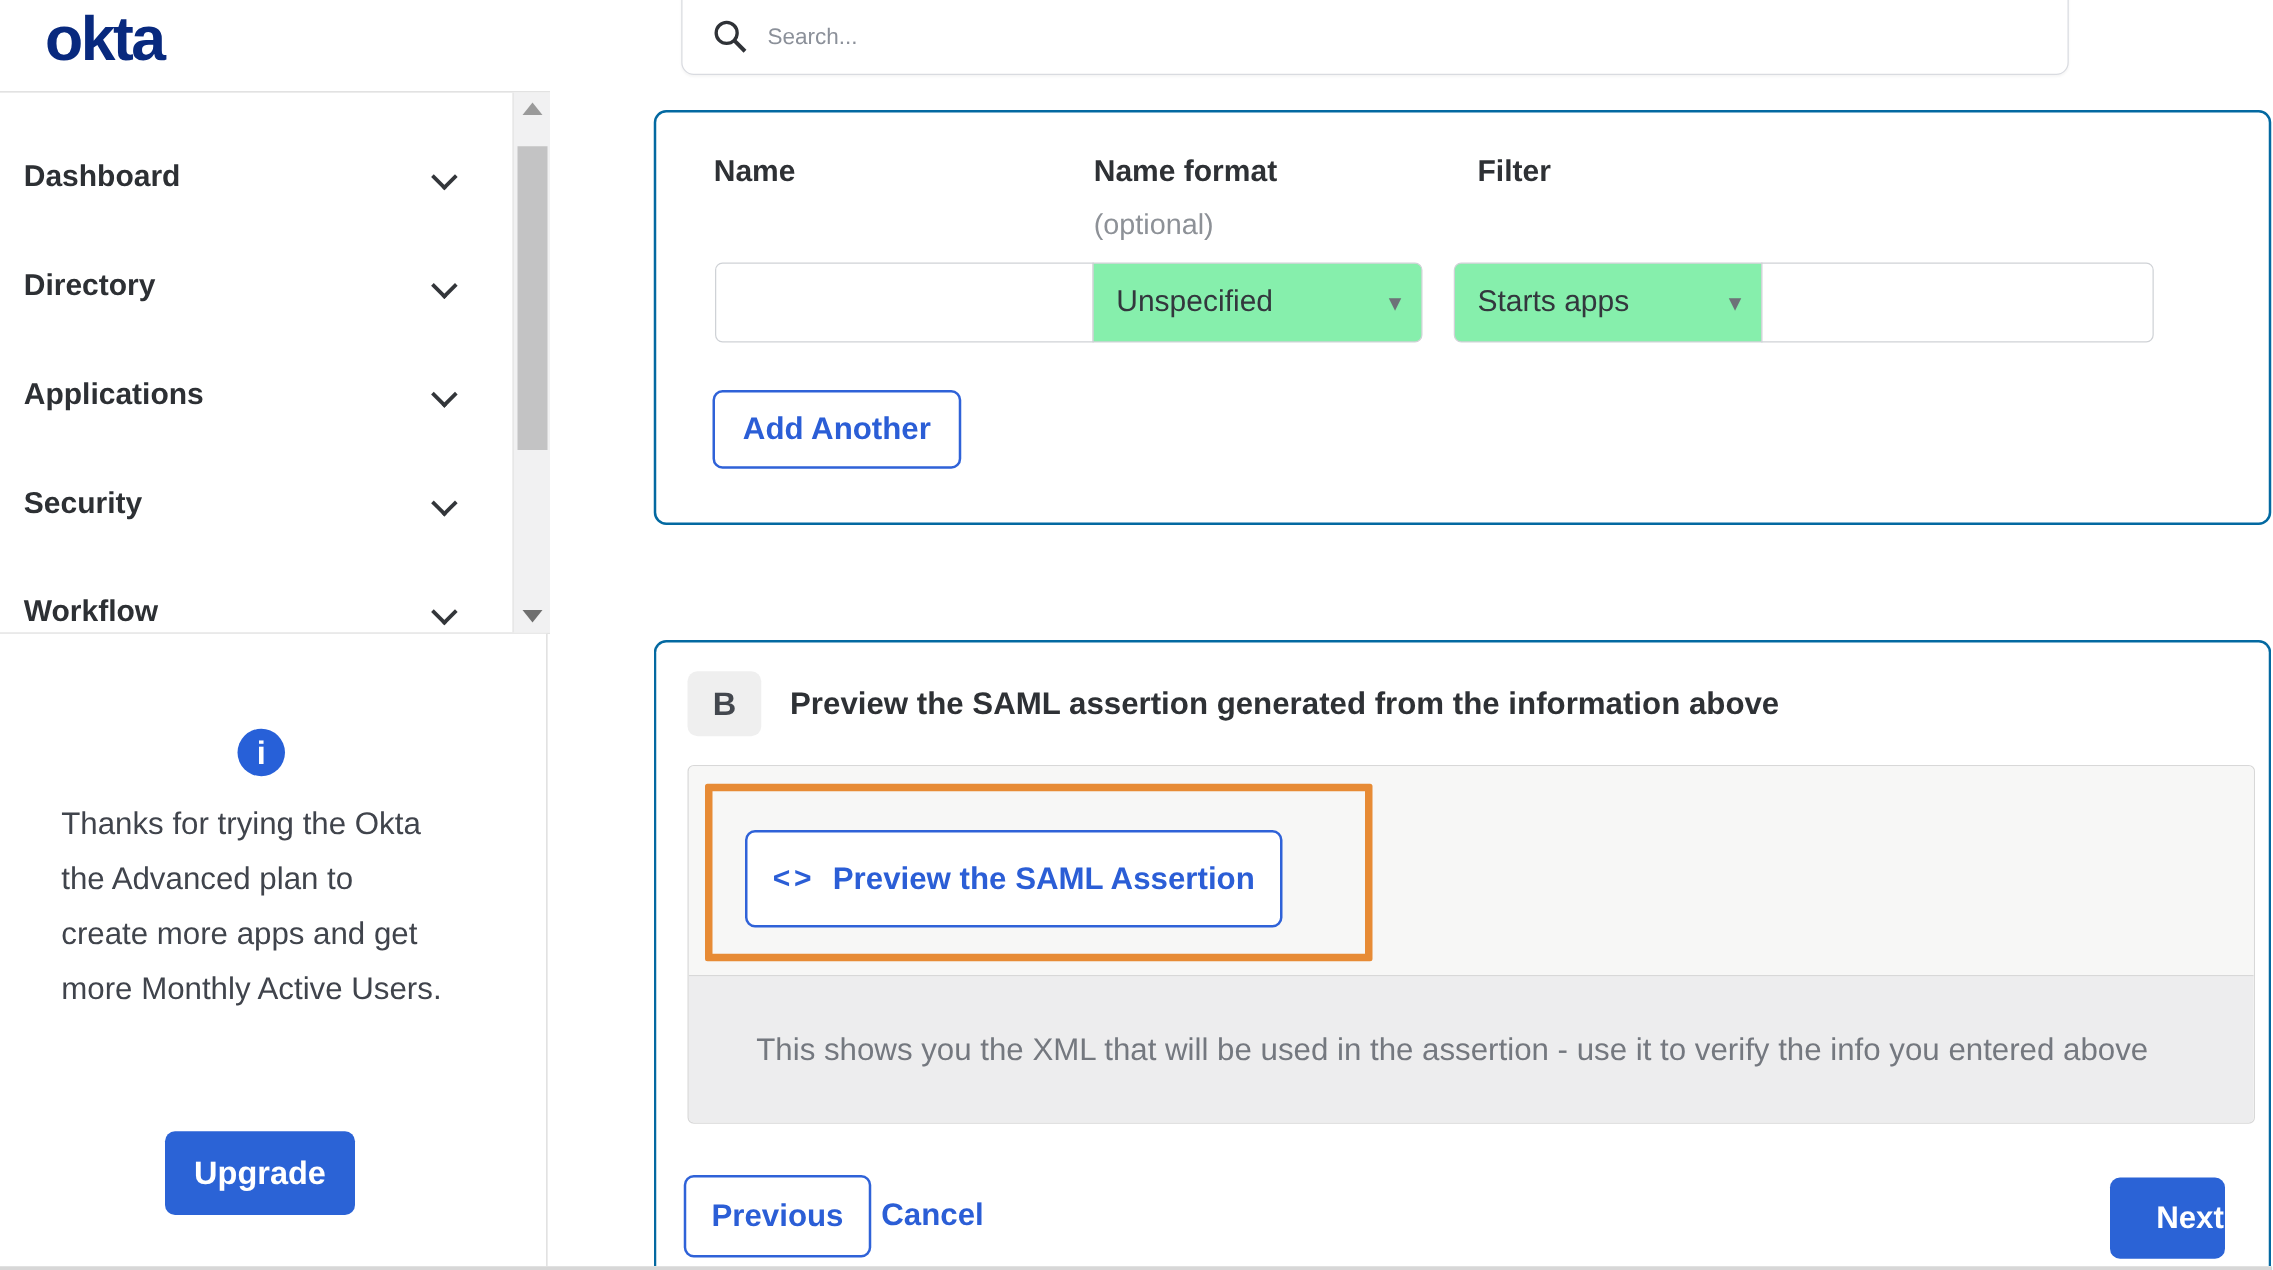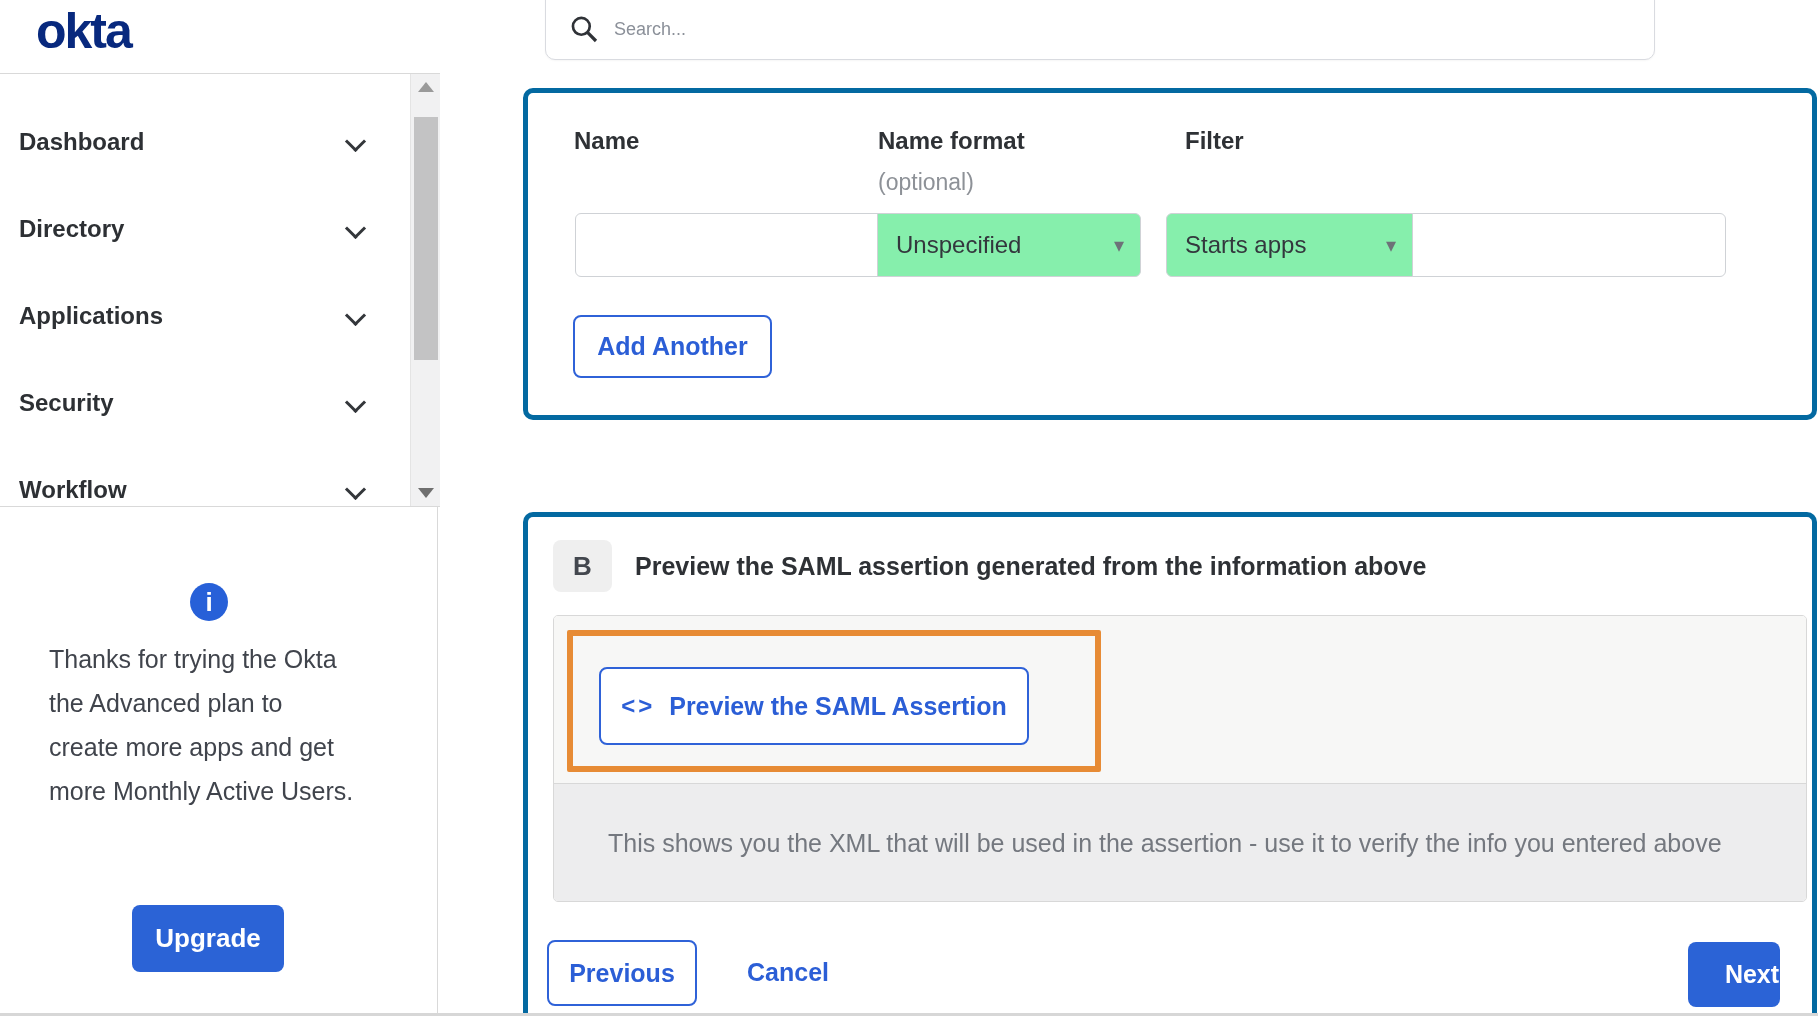--- a/index.html
+++ b/index.html
@@ -104,21 +104,21 @@
     width: 152px; height: 67px;
     background: #2b63d6; border: none; border-radius: 8px;
     color: #fff; font-size: 26px; font-weight: 700;
     font-family: "Liberation Sans", sans-serif;
     cursor: pointer;
   }
 
   
   .card {
     background: #fff;
-    border: 5px solid #0369a1; border-radius: 10px;
+    border: 2px solid #0369a1; border-radius: 10px;
   }
   .card1 { left: 523px; top: 88px; width: 1294px; height: 332px; }
   .card2 {
     left: 523px; top: 512px; width: 1294px; height: 501px;
     border-bottom: none; border-radius: 10px 10px 0 0;
   }
 
   
   .f-label { position: absolute; font-size: 24px; font-weight: 700; color: #2e3135; }
   .f-sub   { position: absolute; font-size: 23px; color: #8d9197; }
@@ -197,21 +197,21 @@
 
   
   .previous-btn {
     left: 547px; top: 940px; width: 150px; height: 66px;
     background: #fff; border: 2px solid #2f62d8; border-radius: 8px;
     color: #2b5ed6; font-size: 25px; font-weight: 700;
     font-family: "Liberation Sans", sans-serif;
     cursor: pointer; position: absolute;
   }
   .cancel-link {
-    left: 747px; top: 958px;
+    left: 705px; top: 958px;
     font-size: 25px; font-weight: 700; color: #2b5ed6;
     cursor: pointer;
   }
   .next-btn {
     left: 1688px; top: 942px; width: 92px; height: 65px;
     background: #2b63d6; border: none; border-radius: 8px;
     color: #fff; font-size: 25px; font-weight: 700;
     font-family: "Liberation Sans", sans-serif;
     cursor: pointer; position: absolute; padding-left: 36px;
   }

